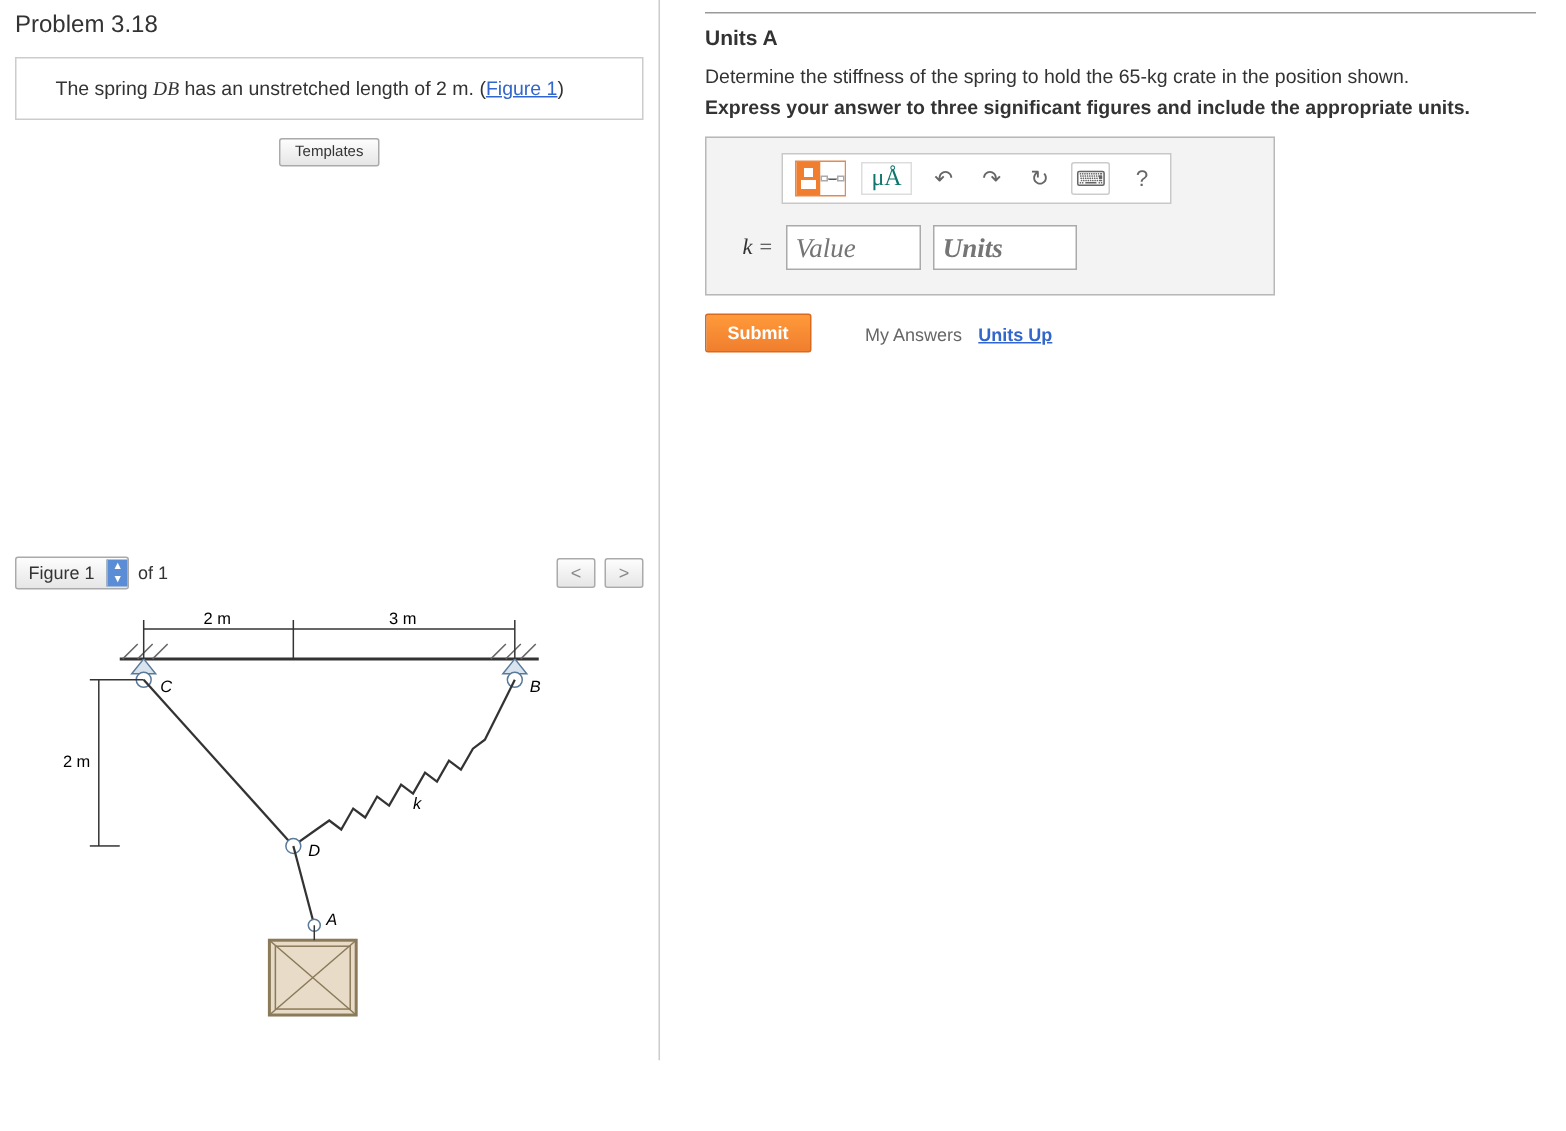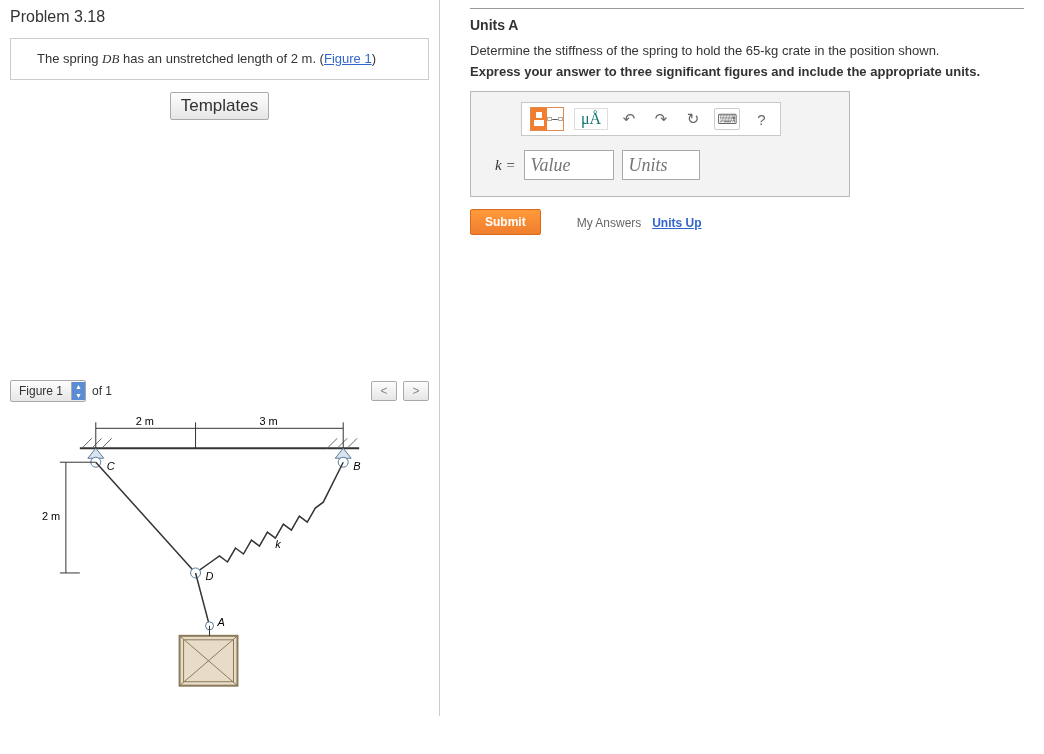--- a/index.html
+++ b/index.html
@@ -35,21 +35,21 @@
   }
   .problem-box .italic { font-style: italic; font-family: 'Times New Roman', serif; }
   .problem-box a { color: #3366cc; text-decoration: underline; }
   .templates-row { text-align: center; margin-bottom: 260px; }
   .btn-gray {
     display: inline-block;
     background: linear-gradient(#fdfdfd,#e6e6e6);
     border: 1px solid #aaa;
     border-radius: 2px;
     padding: 3px 10px;
-    font-size: 17px;
+    font-size: 10px;
     color: #333;
     cursor: pointer;
   }
   .figure-bar {
     display: flex;
     align-items: center;
     gap: 6px;
     margin-bottom: 6px;
   }
   .figure-select {
@@ -128,21 +128,21 @@
     border: 1px solid #aaa;
     background: #fff;
     height: 30px;
     font-family:'Times New Roman',serif;
     font-style: italic;
     font-size: 18px;
     color: #888;
     padding: 0 6px;
   }
   .val-input { width: 90px; }
-  .unit-input { width: 78px; }
+  .unit-input { width: 96px; font-weight: bold; }
   .submit-row { display:flex; align-items:center; gap:36px; }
   .btn-submit {
     background: linear-gradient(#ff9a3a,#f07e2e);
     border: 1px solid #d86a1f;
     color: #fff;
     font-weight: bold;
     font-size: 12px;
     padding: 5px 14px;
     border-radius: 2px;
     cursor: pointer;

